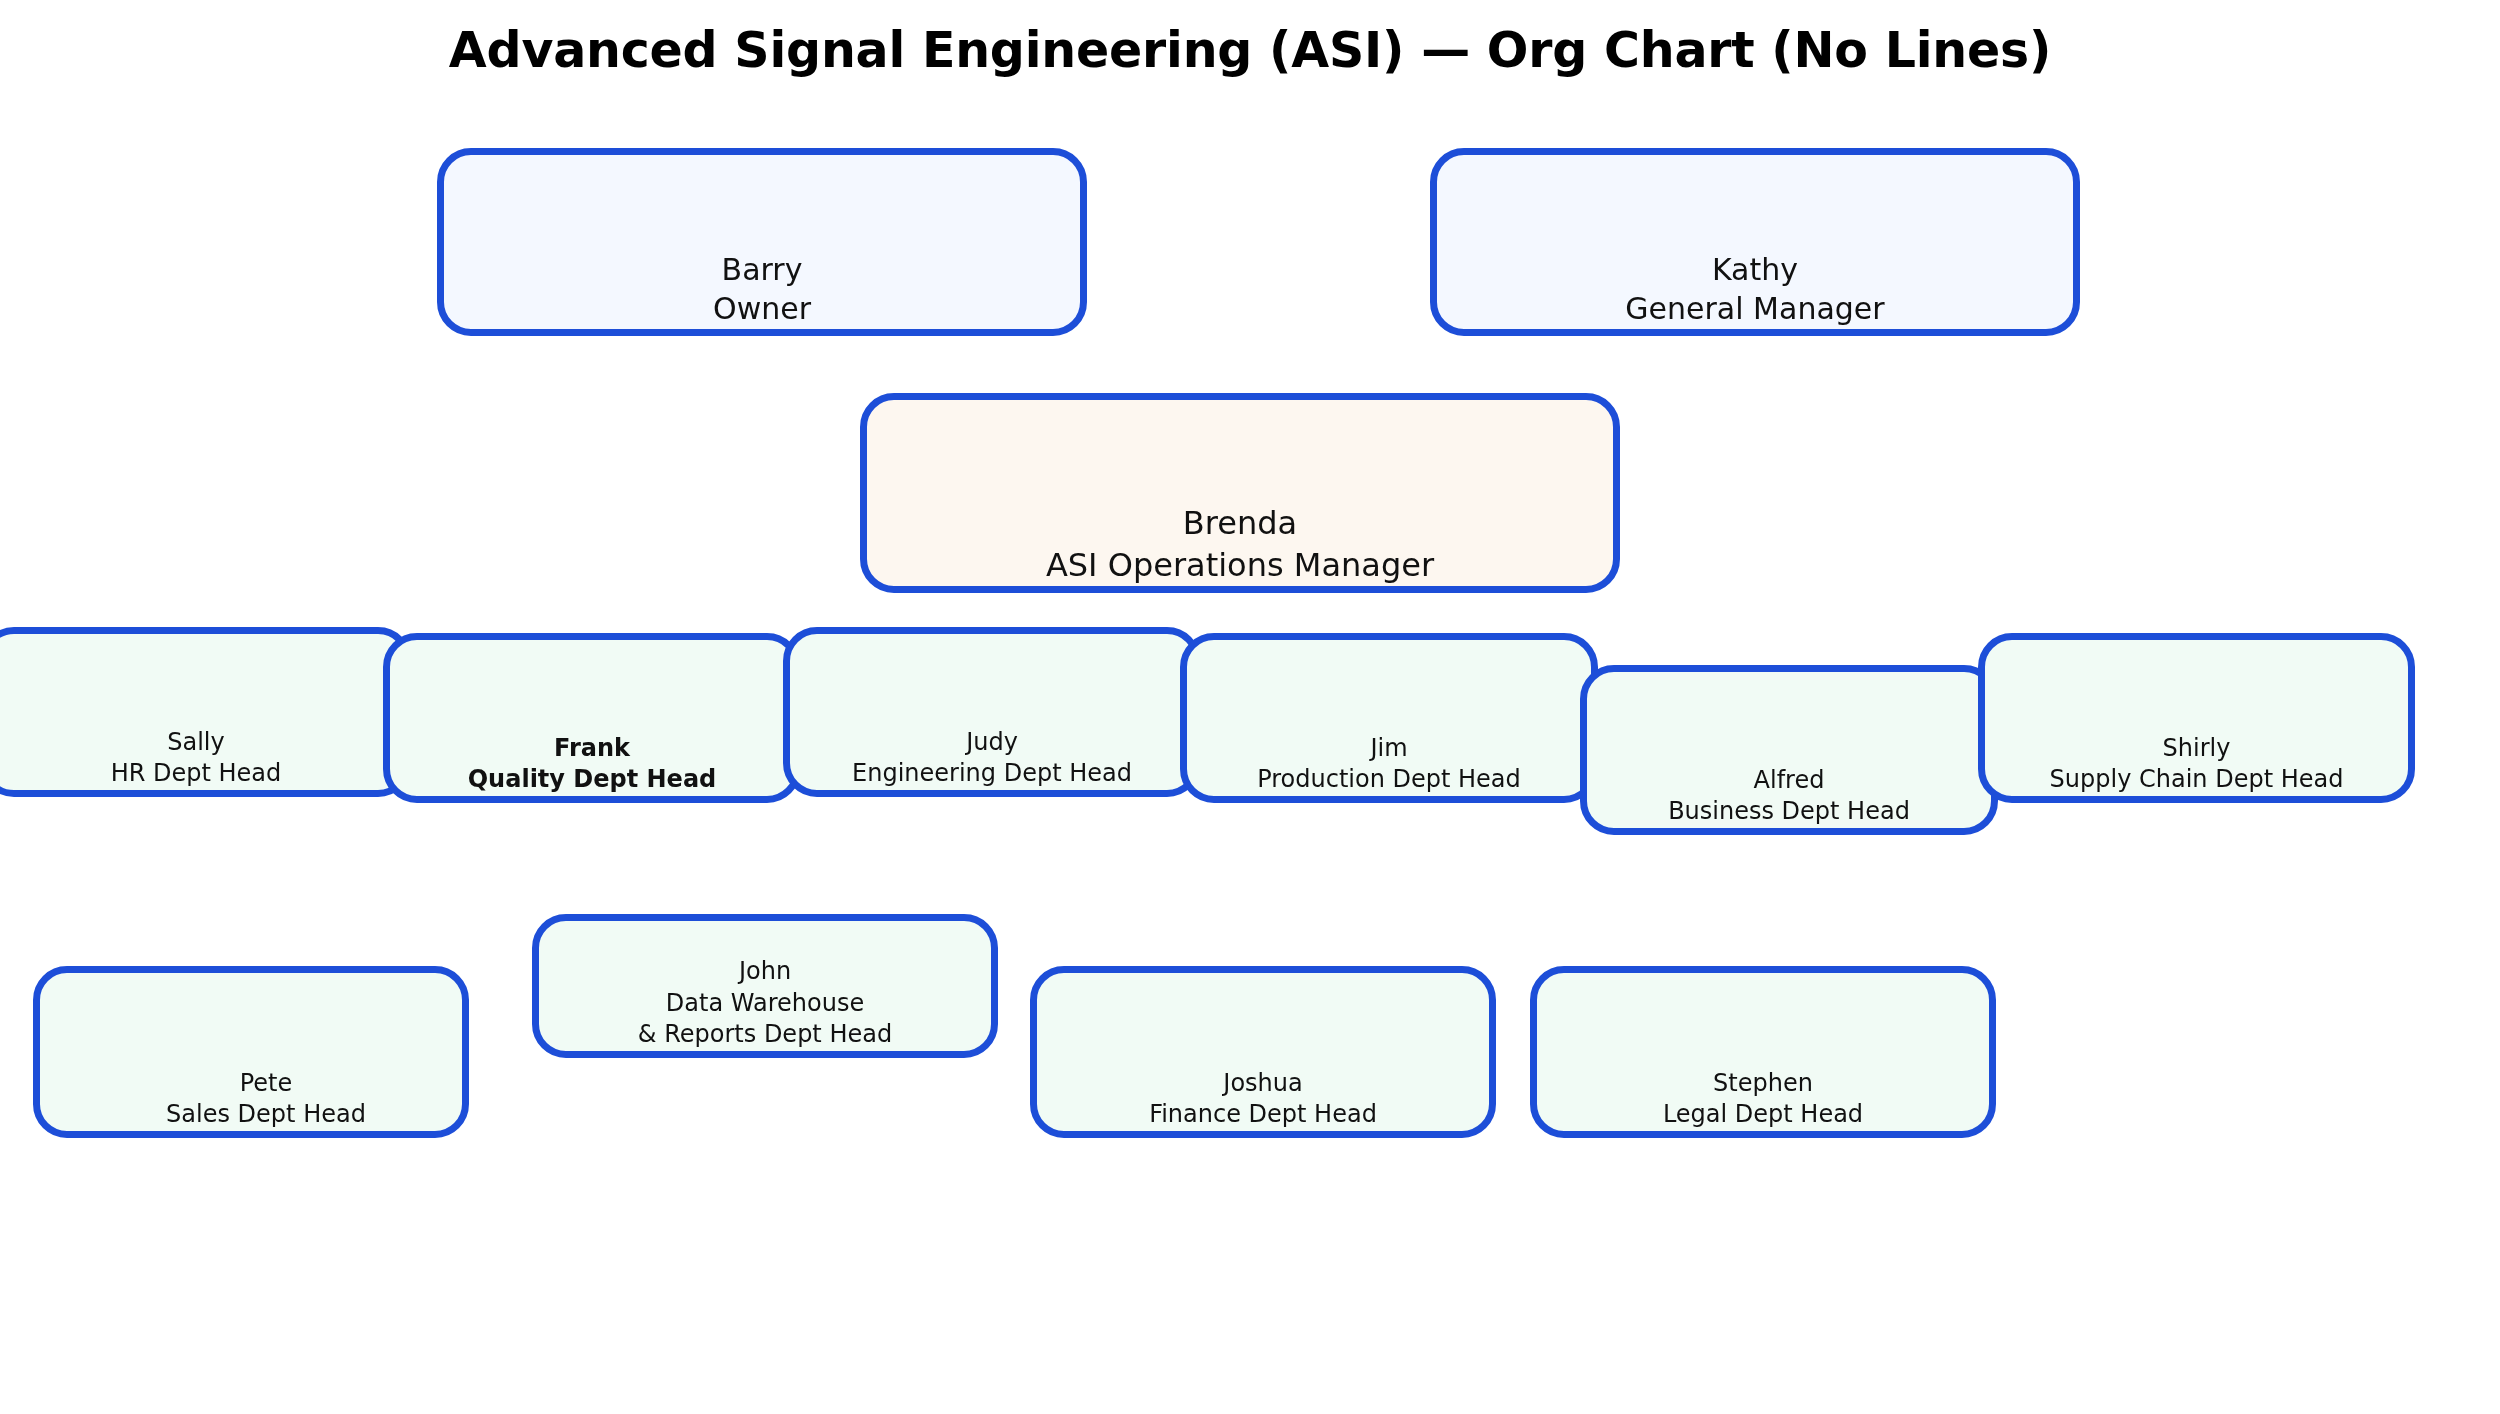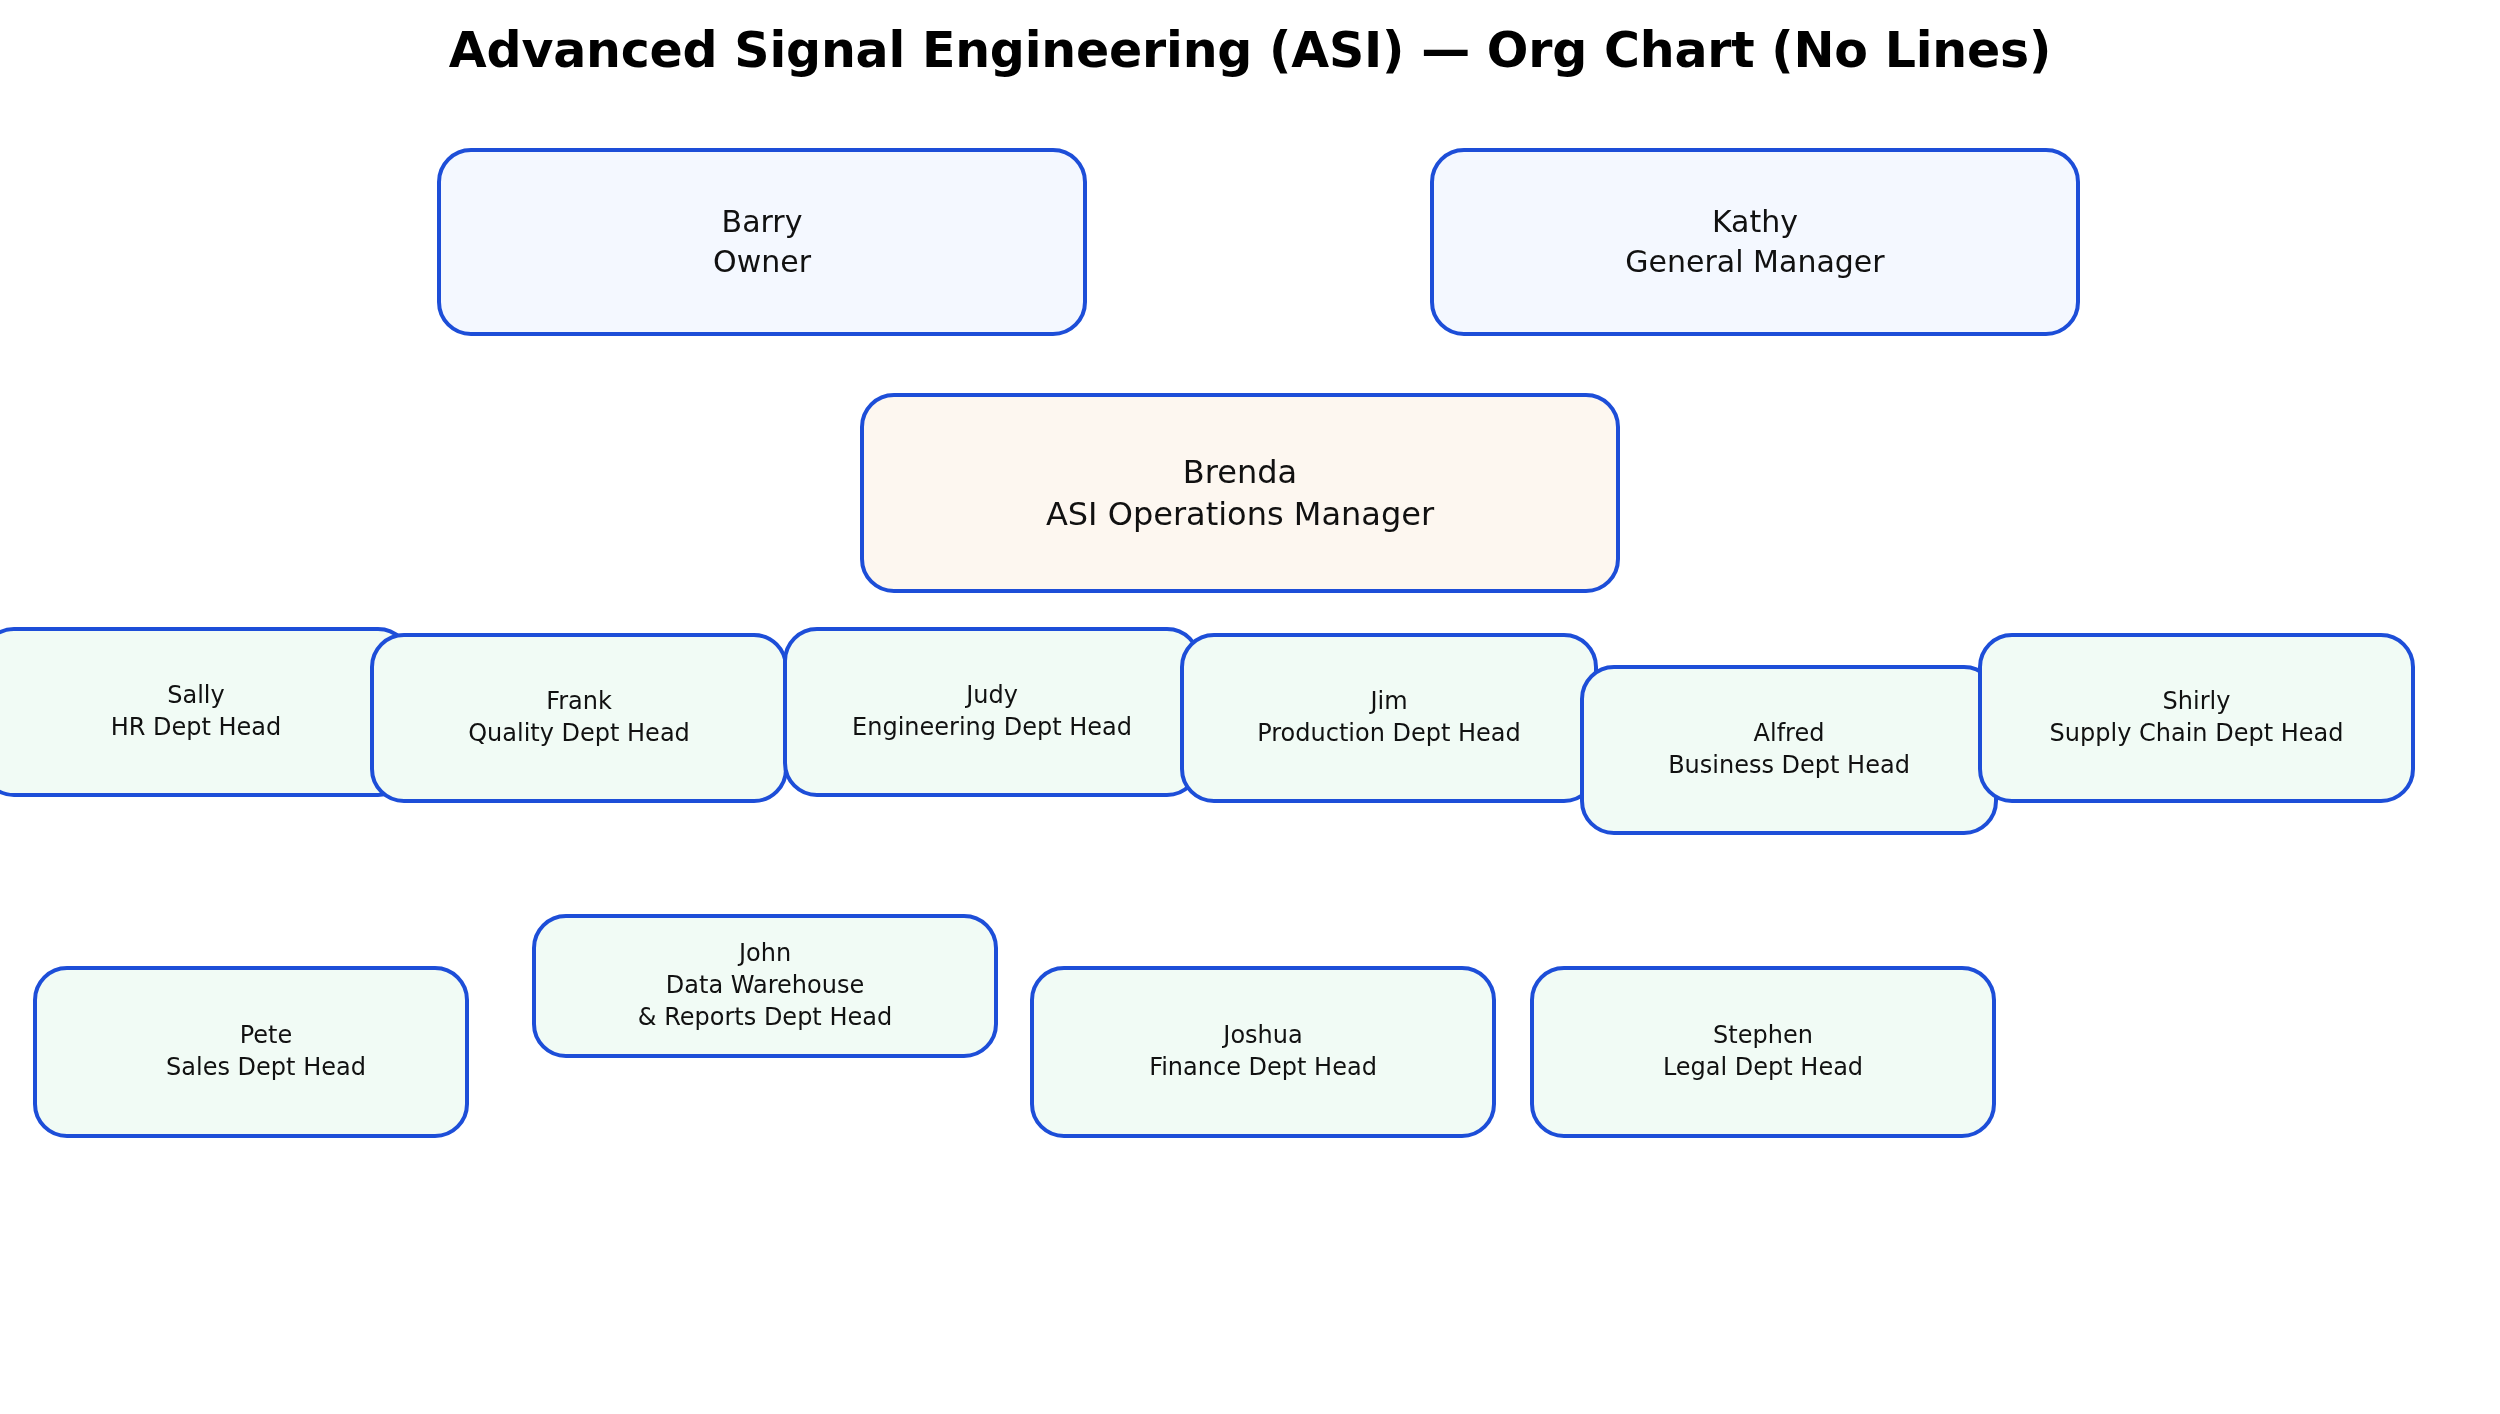--- a/index.html
+++ b/index.html
@@ -27,24 +27,24 @@
     text-align: center;
     font-size: 49px;
     font-weight: bold;
     letter-spacing: -0.2px;
     color: #000000;
     white-space: nowrap;
   }
   .node {
     position: absolute;
     box-sizing: border-box;
-    border: 4px solid #1d4ed8;
+    border: 7px solid #1d4ed8;
     border-radius: 34px;
     display: flex;
-    align-items: center;
+    align-items: flex-end;
     justify-content: center;
     text-align: center;
     line-height: 1.32;
     color: #111111;
   }
   .node .node-text {
     display: block;
     width: 100%;
     padding: 0 10px;
     box-sizing: border-box;
@@ -87,21 +87,21 @@
   <div class="node tier-ops" style="left:860px; top:393px; width:760px; height:200px;">
     <span class="node-text">Brenda
 ASI Operations Manager</span>
   </div>
 
   <div class="node tier-dept" style="left:-20px; top:627px; width:432px; height:170px;">
     <span class="node-text">Sally
 HR Dept Head</span>
   </div>
 
-  <div class="node tier-dept" style="left:370px; top:633px; width:418px; height:170px;">
+  <div class="node tier-dept" style="left:383px; top:633px; width:418px; height:170px;font-weight:bold;">
     <span class="node-text">Frank
 Quality Dept Head</span>
   </div>
 
   <div class="node tier-dept" style="left:783px; top:627px; width:418px; height:170px;">
     <span class="node-text">Judy
 Engineering Dept Head</span>
   </div>
 
   <div class="node tier-dept" style="left:1180px; top:633px; width:418px; height:170px;">

